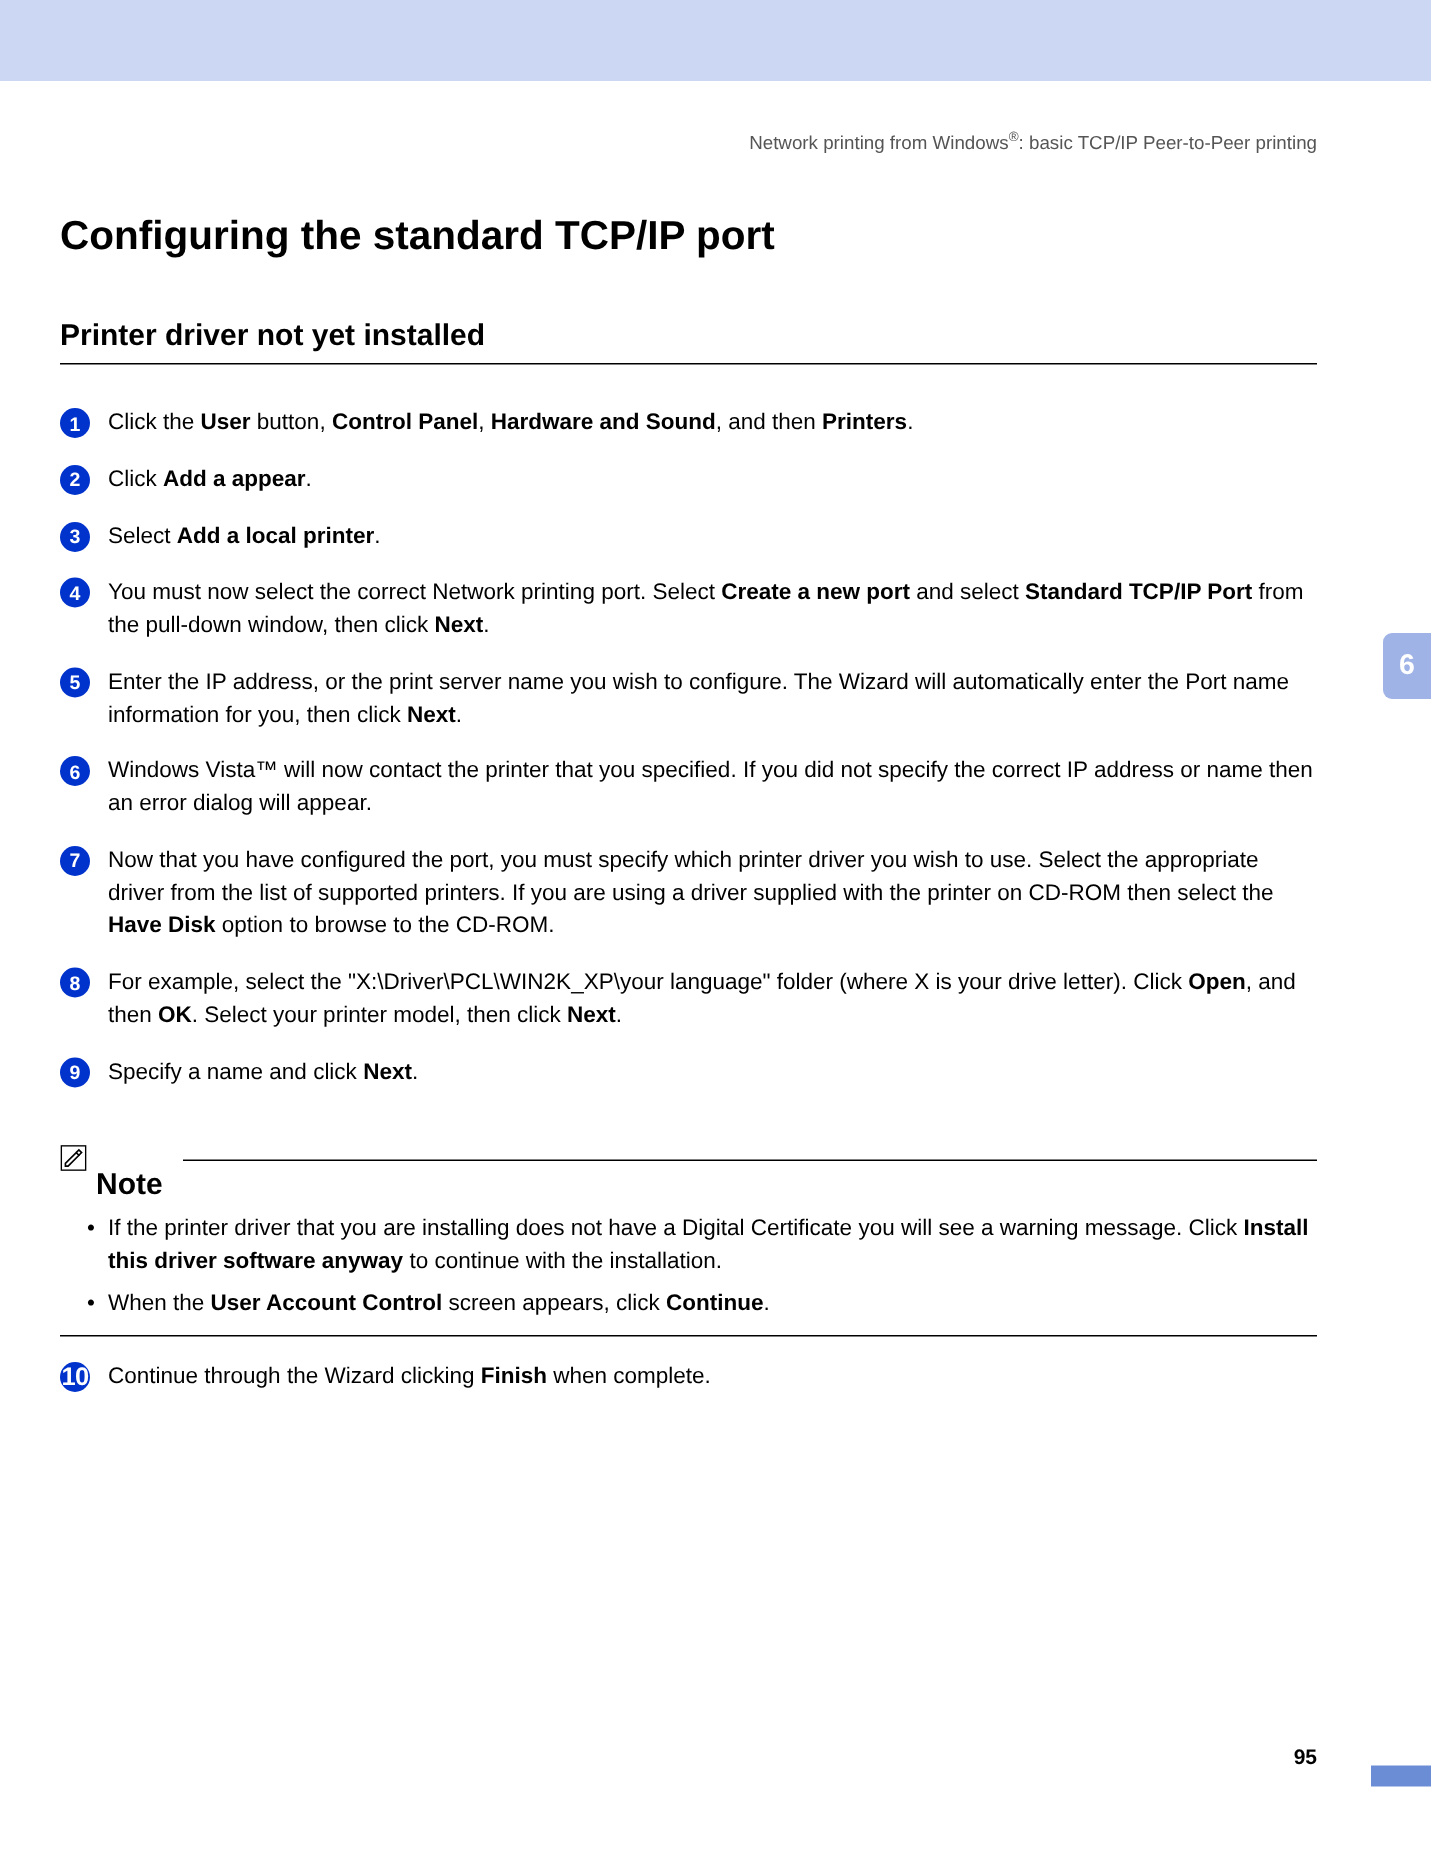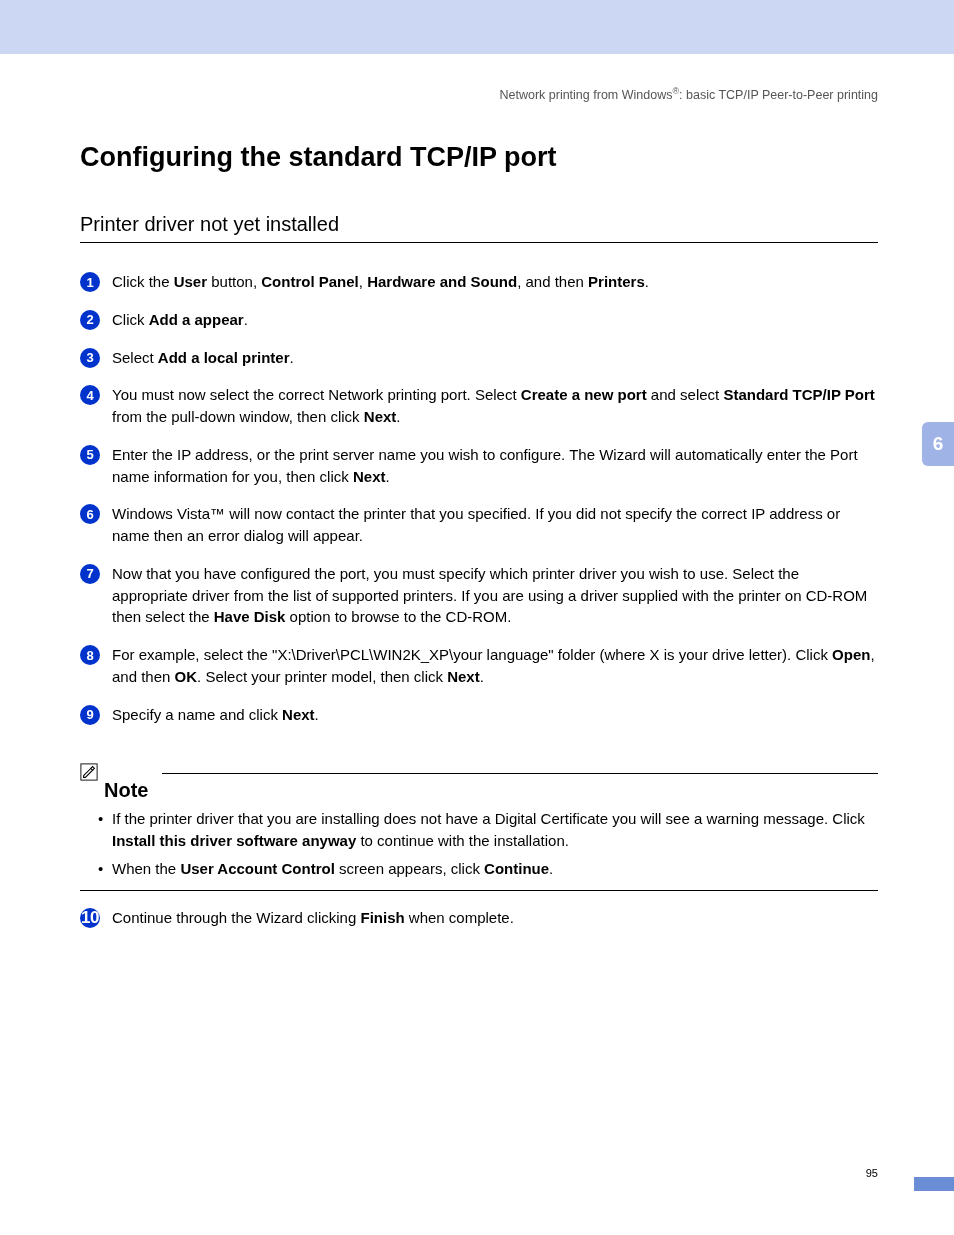--- a/index.html
+++ b/index.html
@@ -11,37 +11,37 @@
     width: 954px;
     height: 1235px;
     position: relative;
   }
   .top-band {
     height: 54px;
     background: #ccd7f3;
     width: 100%;
   }
   .page {
-    padding: 32px 76px 0 80px;
+    padding: 32px 76px 0 40px;
   }
   .breadcrumb {
     text-align: right;
     font-size: 12.5px;
     color: #555;
     margin-bottom: 40px;
   }
   .breadcrumb sup { font-size: 9px; }
   h1 {
     font-size: 27px;
     font-weight: bold;
     margin-bottom: 40px;
   }
   h2 {
     font-size: 20px;
-    font-weight: normal;
+    font-weight: bold;
     border-bottom: 1.5px solid #000;
     padding-bottom: 6px;
     margin-bottom: 28px;
   }
   h3 {
     font-size: 16px;
     font-weight: bold;
     margin-bottom: 18px;
   }
   .step {
@@ -121,22 +121,22 @@
     display: flex;
     align-items: center;
     justify-content: center;
     border-top-left-radius: 6px;
     border-bottom-left-radius: 6px;
   }
   .page-num {
     position: absolute;
     right: 76px;
     bottom: 56px;
-    font-size: 11px;
-    font-weight: normal;
+    font-size: 14px;
+    font-weight: bold;
   }
   .corner-accent {
     position: absolute;
     right: 0;
     bottom: 44px;
     width: 40px;
     height: 14px;
     background: #6b8dd6;
   }
   b { font-weight: bold; }

